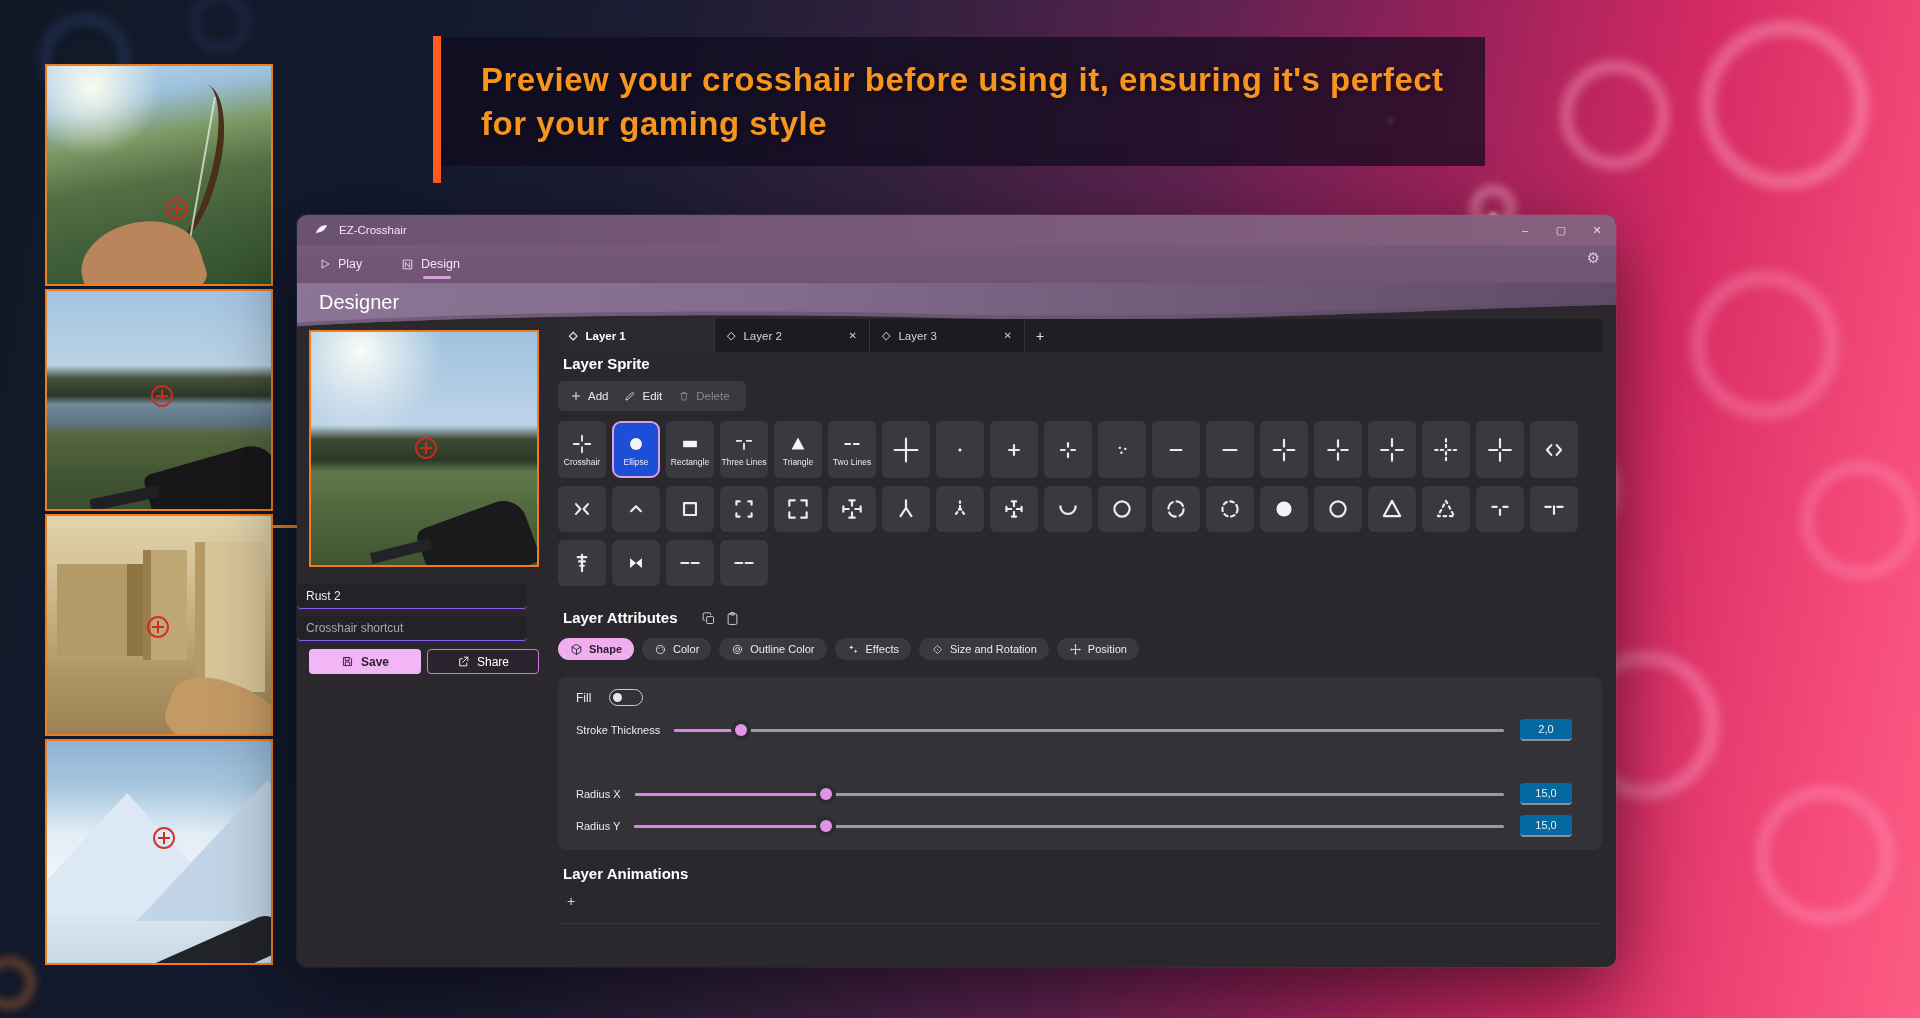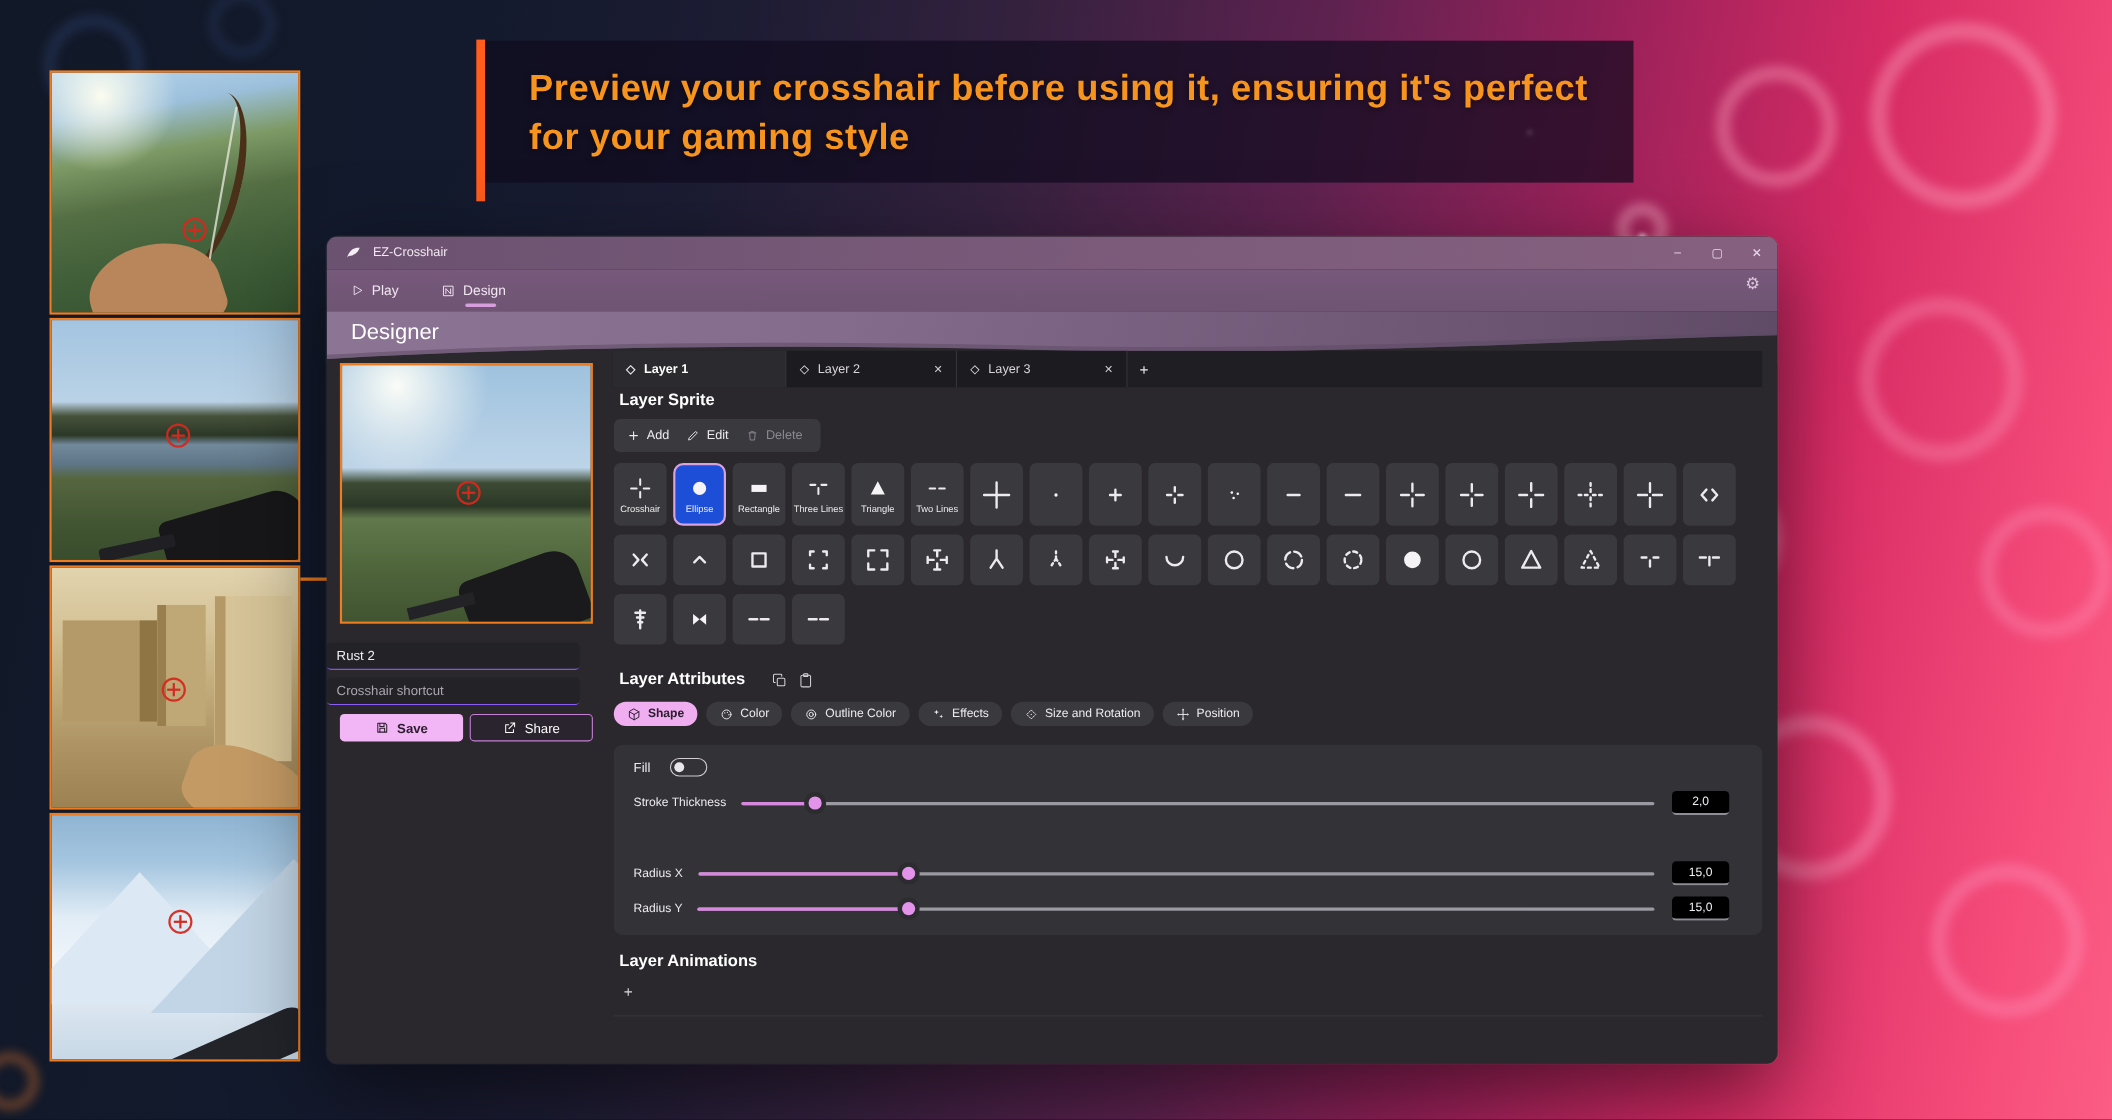--- a/index.html
+++ b/index.html
@@ -101,21 +101,21 @@
   .fill-row{position:absolute;left:18px;top:12px;display:flex;align-items:center;gap:18px;}
   .fill-label{font-size:12px;color:#eceaee;}
   .toggle{width:34px;height:17px;border:1.5px solid #cfccd2;border-radius:9px;position:relative;}
   .toggle .knob{position:absolute;left:3px;top:2.5px;width:9px;height:9px;border-radius:50%;background:#e8e6ea;}
   .srow{position:absolute;left:18px;right:30px;height:22px;display:flex;align-items:center;}
   .srow .slabel{font-size:11px;color:#eceaee;margin-right:14px;white-space:nowrap;}
   .track-wrap{flex:1;position:relative;height:13px;}
   .track{position:absolute;left:0;right:0;top:5px;height:3px;background:#9b99a1;border-radius:2px;}
   .sfill{position:absolute;left:0;top:5px;height:3px;background:#d887de;border-radius:2px;width:var(--pct);}
   .sthumb{position:absolute;top:.5px;left:var(--pct);width:12px;height:12px;margin-left:-6px;border-radius:50%;background:#e393e9;box-shadow:0 0 0 4px #2c2b30;}
-  .vbox{width:52px;height:22px;margin-left:16px;background:#000000;border-radius:4px;border-bottom:2px solid #8f8d95;
+  .vbox{width:52px;height:22px;margin-left:16px;background:#0369a1;border-radius:4px;border-bottom:2px solid #8f8d95;
     text-align:center;font-size:11px;line-height:21px;color:#f2f0f4;}
   .anim-plus{position:absolute;left:270px;top:678px;font-size:14px;color:#d8d5da;}
   .anim-div{position:absolute;left:261px;top:708px;width:1044px;height:1px;background:rgba(255,255,255,.06);}
 </style>
 </head>
 <body>
 
 <div class="stage">
 
   <div class="ring" style="left:1700px;top:20px;width:170px;height:170px;border:16px solid rgba(255,170,195,.40);"></div>

